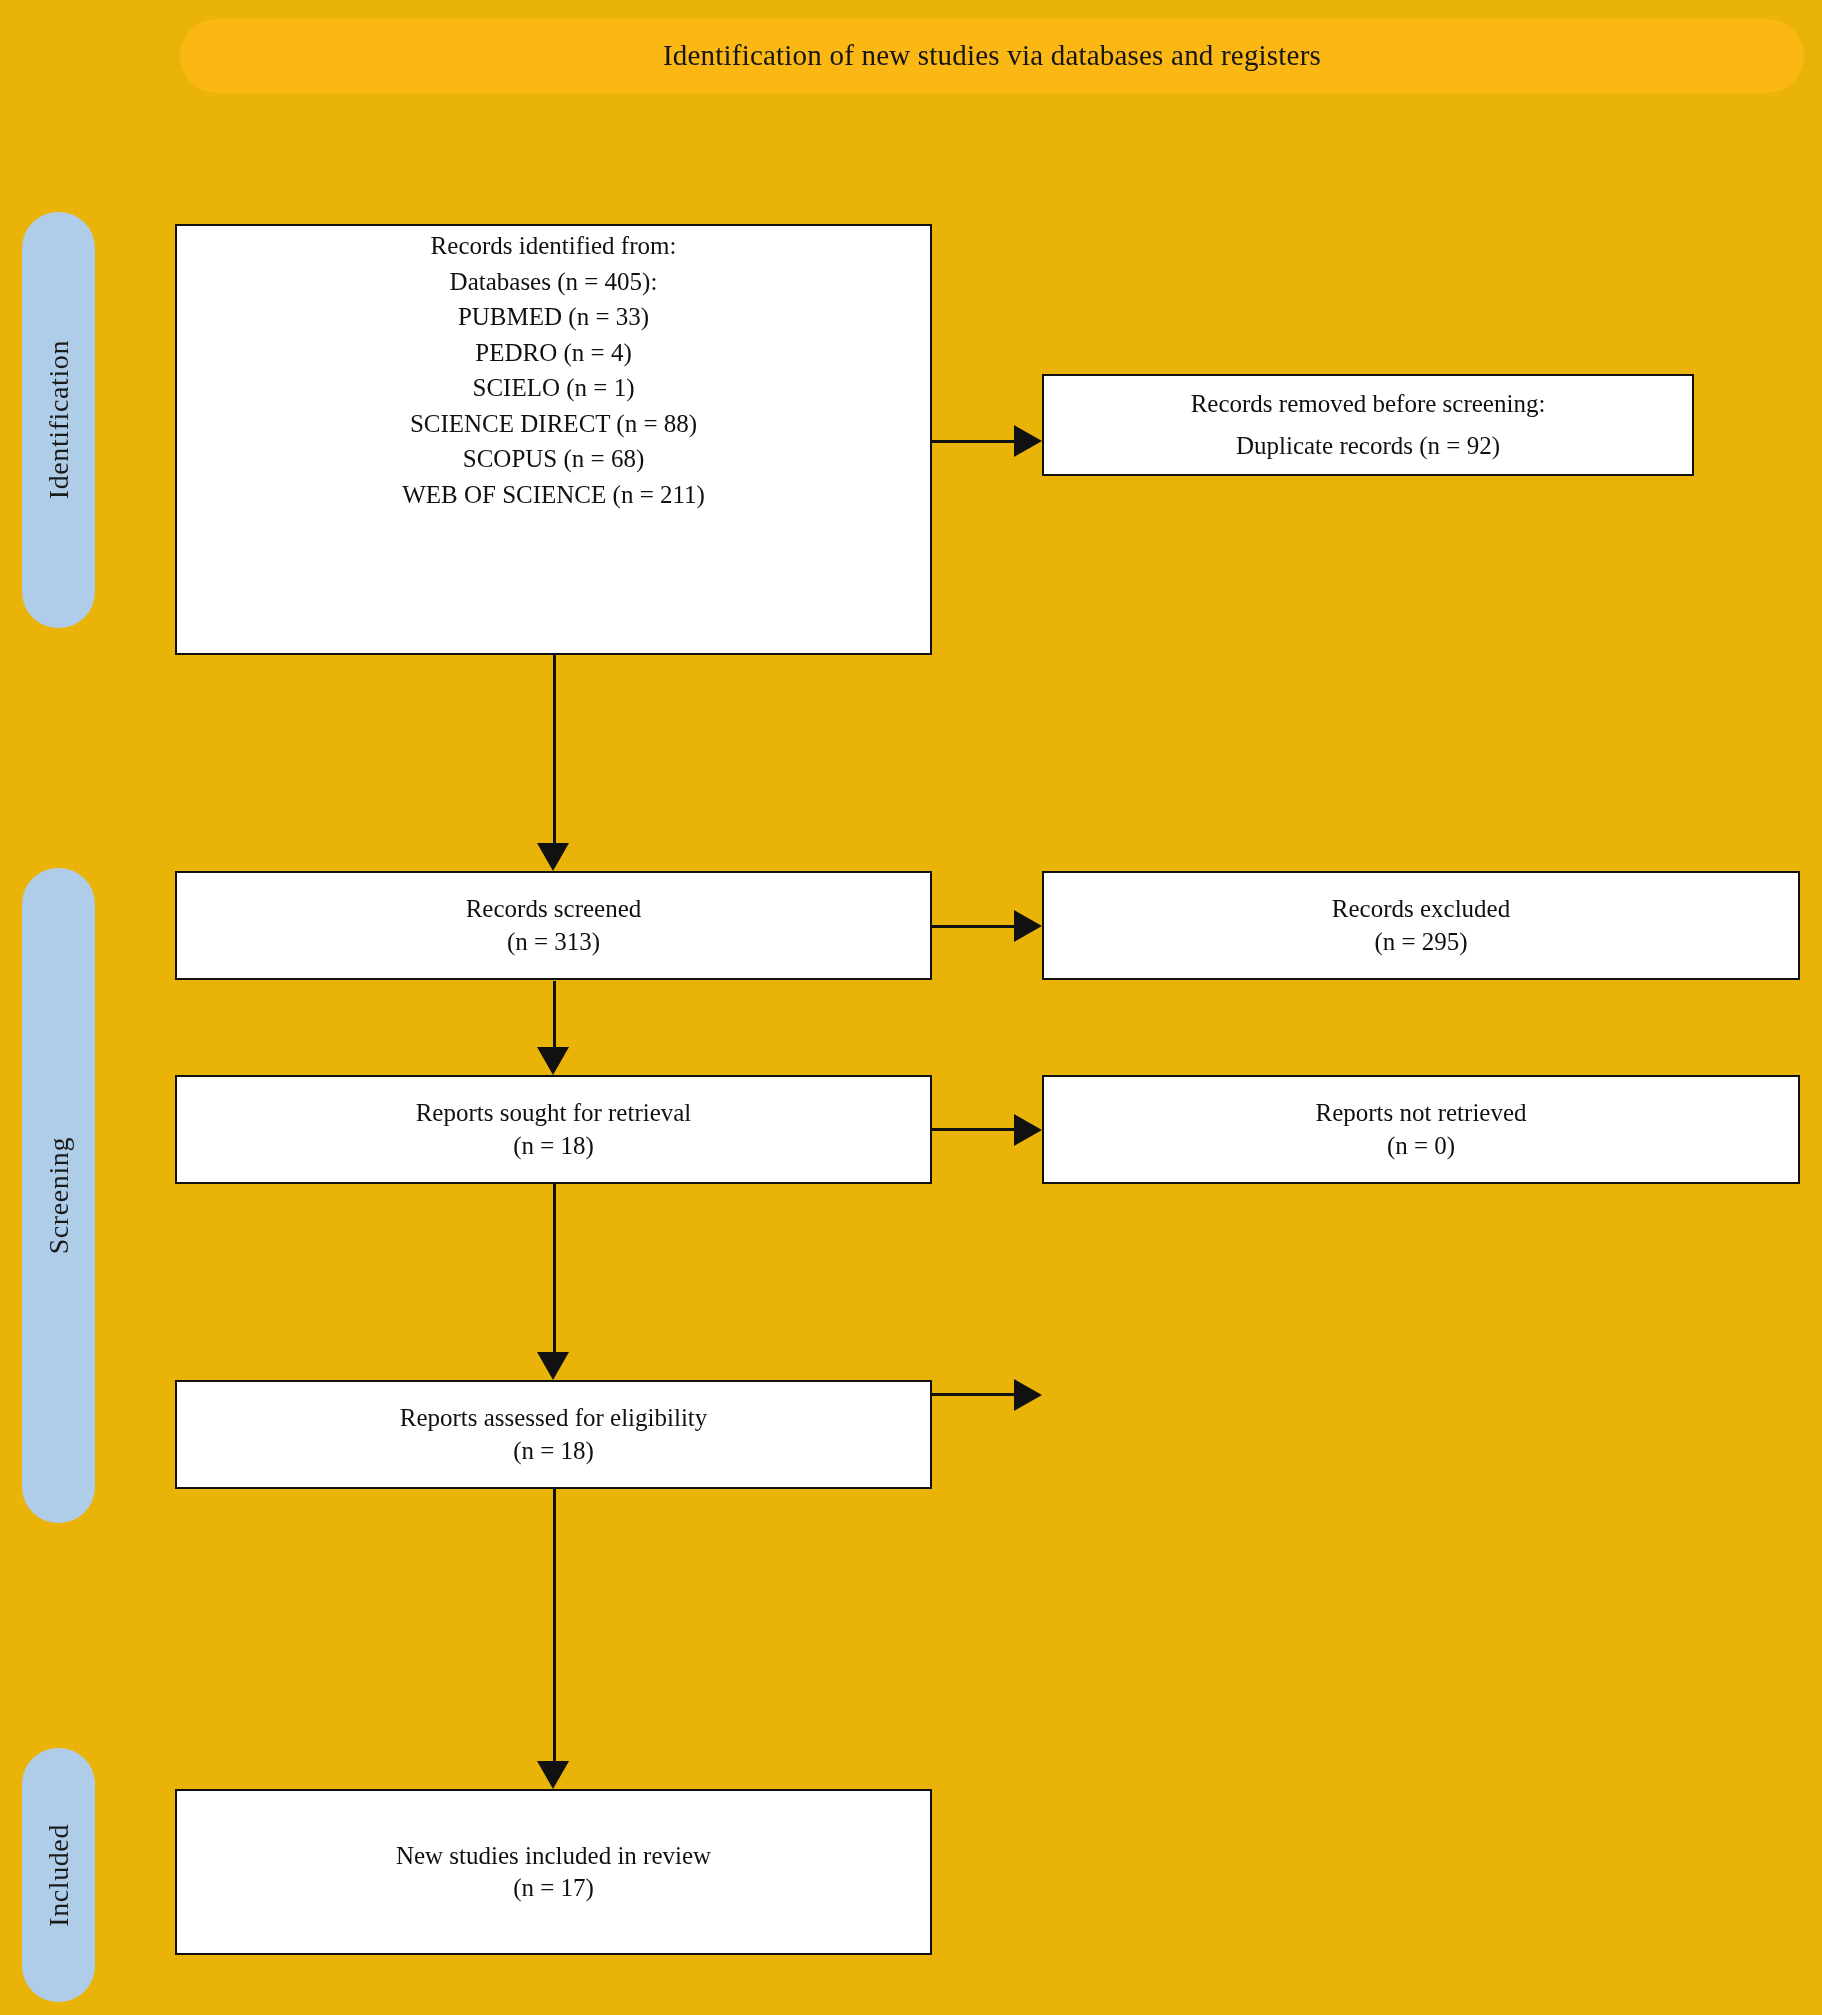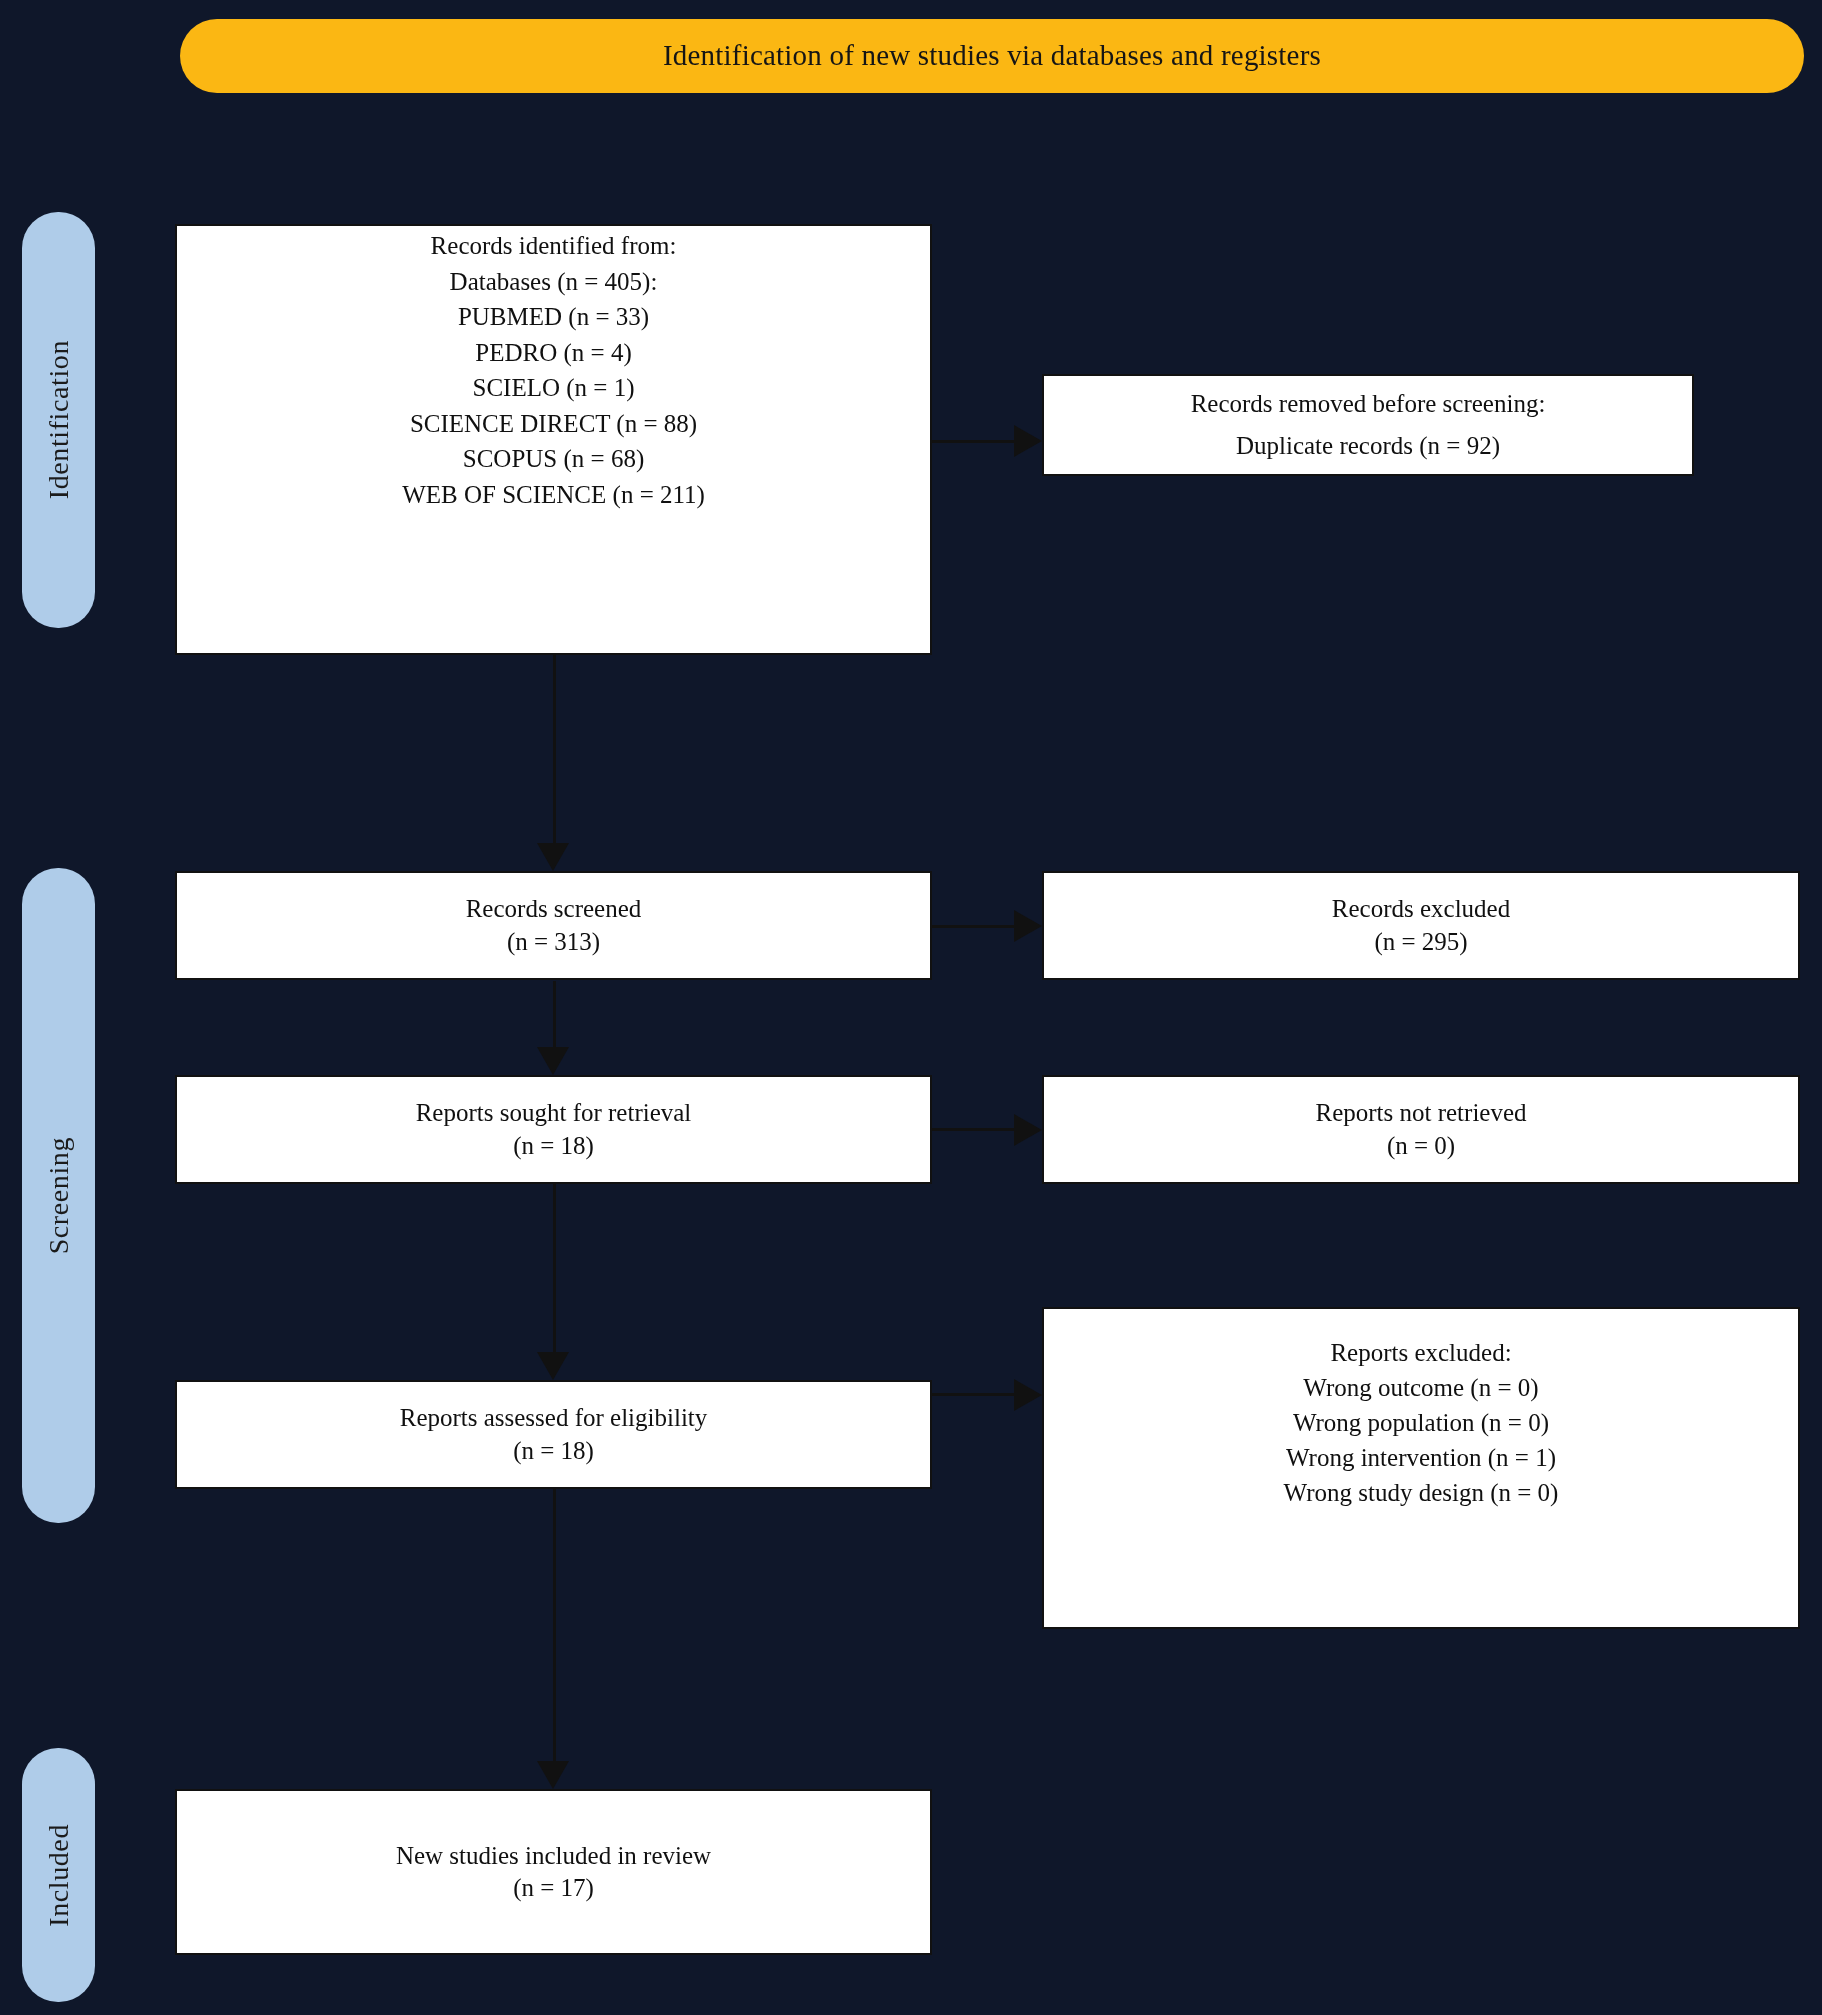--- a/index.html
+++ b/index.html
@@ -4,21 +4,21 @@
 <style>
   html, body {
     margin: 0;
     padding: 0;
     background: #ffffff;
   }
   #stage {
     position: relative;
     width: 1823px;
     height: 2015px;
-    background: #0f172a;
+    background: #eab308;
     font-family: "Liberation Serif", "DejaVu Serif", serif;
     color: #000000;
     overflow: hidden;
   }
 
   
   .banner {
     position: absolute;
     left: 180px;
     top: 18.7px;
@@ -205,27 +205,20 @@
   <div class="fbox" id="box-not-retrieved">
     <div class="line">Reports not retrieved</div>
     <div class="line">(n = 0)</div>
   </div>
 
   <div class="fbox" id="box-eligibility">
     <div class="line">Reports assessed for eligibility</div>
     <div class="line">(n = 18)</div>
   </div>
 
-  <div class="fbox" id="box-reports-excluded">
-    <div class="line">Reports excluded:</div>
-    <div class="line">Wrong outcome (n = 0)</div>
-    <div class="line">Wrong population (n = 0)</div>
-    <div class="line">Wrong intervention (n = 1)</div>
-    <div class="line">Wrong study design (n = 0)</div>
-  </div>
 
   <div class="fbox" id="box-included">
     <div class="line">New studies included in review</div>
     <div class="line">(n = 17)</div>
   </div>
 
   <div class="vline" id="v1"></div>
   <div class="arrow-down" id="a1"></div>
   <div class="vline" id="v2"></div>
   <div class="arrow-down" id="a2"></div>

